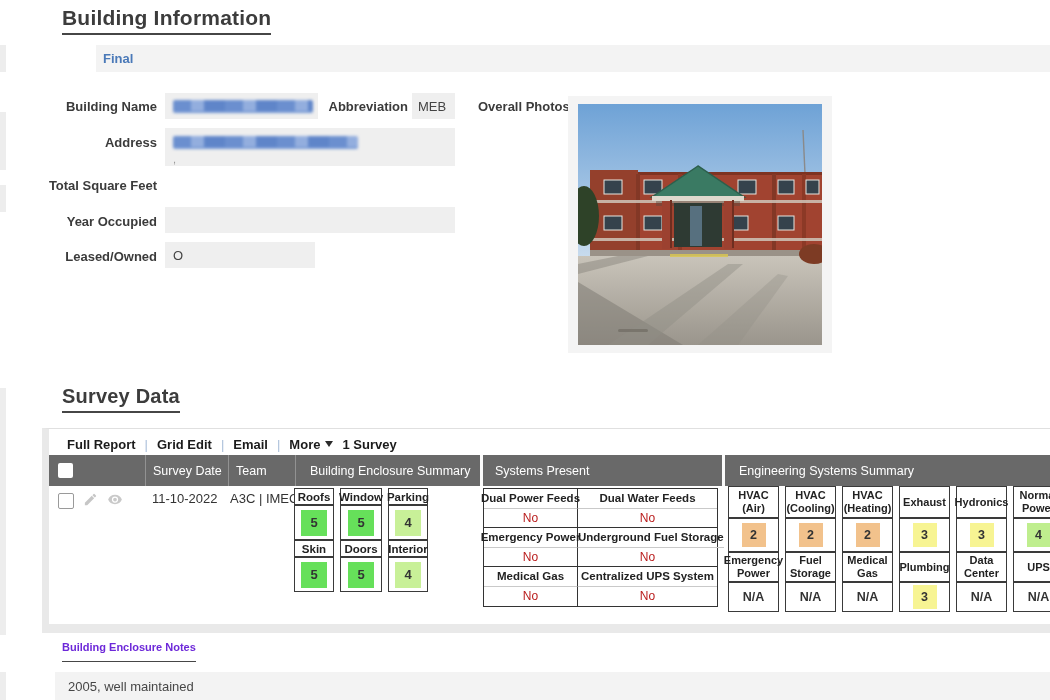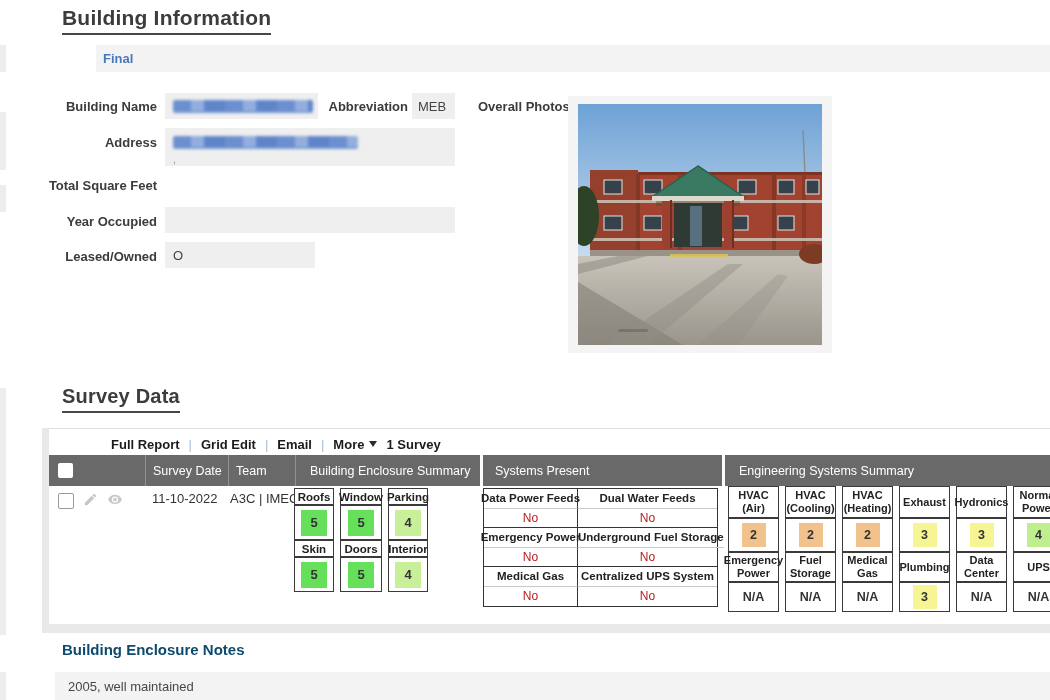--- a/index.html
+++ b/index.html
@@ -2,41 +2,41 @@
 <html><head>
 <meta charset="utf-8">
 <style>
   html,body{margin:0;padding:0;background:#fff;}
   .page{position:relative;width:1050px;height:700px;background:#fff;overflow:hidden;
         font-family:"Liberation Sans",sans-serif;}
   .edge-strip{position:absolute;left:0;width:6px;background:#ededed;}
   
   .h-main{position:absolute;left:62px;margin:0;font-size:21px;font-weight:600;color:#3c3c3c;
           border-bottom:2px solid #464646;padding-bottom:3px;letter-spacing:.2px;display:inline-block;}
-  .h-sub{position:absolute;left:62px;margin:0;font-size:15px;font-weight:600;color:#0c4a6e;
-         border-bottom:1.5px solid #464646;padding-bottom:18px;display:inline-block;}
+  .h-sub{position:absolute;left:62px;margin:0;font-size:11px;font-weight:600;color:#6d28d9;
+         border-bottom:1.5px solid #464646;padding-bottom:8px;display:inline-block;}
   
   .graybar{position:absolute;left:55px;right:0;background:#f3f3f3;display:flex;align-items:center;}
   .final-text{color:#4a79b8;font-weight:700;font-size:13px;padding-left:7px;}
   .notes-text{color:#474747;font-size:13px;padding-left:13px;}
   
   .lbl{position:absolute;left:20px;width:137px;text-align:right;font-size:13px;font-weight:700;color:#3b3b3b;}
   .field{position:absolute;background:#efefef;font-size:13px;color:#444;display:flex;
          align-items:center;padding-left:8px;box-sizing:border-box;}
   .field.multiline{align-items:flex-start;padding-top:5px;}
   .redact{height:11px;border-radius:2px;border-bottom:2px solid #7598d4;filter:blur(1.6px);
           background:repeating-linear-gradient(90deg,#6b8fcf 0 18px,#93aede 18px 31px,#5f85c9 31px 52px);}
   .photo-label{position:absolute;left:478px;font-size:13px;font-weight:700;color:#3b3b3b;}
   .photo-frame{position:absolute;left:568px;top:96px;width:264px;height:257px;background:#f4f4f4;}
   .photo{position:absolute;left:10px;top:8px;width:244px;height:241px;overflow:hidden;}
   
   .panel{position:absolute;left:42px;top:428px;width:1008px;height:195px;background:#fff;
          border-top:1px solid #e0e0e0;border-left:7px solid #e9e9e9;border-bottom:9px solid #e9e9e9;box-sizing:content-box;}
   .toolbar{position:absolute;left:18px;top:5px;height:20px;display:flex;align-items:center;gap:9px;
-           font-size:13px;font-weight:700;color:#1b1b1b;margin-left:44px;}
+           font-size:13px;font-weight:700;color:#1b1b1b;}
   .tb-link{cursor:pointer;}
   .tb-sep{color:#a9bed9;font-weight:400;}
   .tb-more{display:flex;align-items:center;gap:5px;}
   .tb-caret{width:0;height:0;border-left:4.5px solid transparent;border-right:4.5px solid transparent;
             border-top:6px solid #2b2b2b;display:inline-block;}
   .thead{position:absolute;left:0;top:26px;right:0;height:31px;background:#696969;display:flex;color:#fff;}
   .th{display:flex;align-items:center;font-size:12.5px;font-weight:400;box-sizing:border-box;
       border-left:1px solid rgba(255,255,255,.28);}
   .th:first-child{border-left:none;}
   .th.big-sep{border-left:3px solid #fbfbfb;}
@@ -244,21 +244,21 @@
         <div class="enc-v">
             <span class="chip" style="background-color: rgb(102, 224, 90);">5</span>
           </div>
         <div class="enc-v">
             <span class="chip" style="background-color: rgb(200, 240, 152);">4</span>
           </div>
       </div>
 
       <div class="sys-table">
         <div class="sys-row sys-h">
-          <div>Data Power Feeds</div>
+          <div>Dual Power Feeds</div>
           <div>Dual Water Feeds</div>
         </div>
         <div class="sys-row sys-v">
           <div>No</div>
           <div>No</div>
         </div>
         <div class="sys-row sys-h">
           <div>Emergency Power</div>
           <div>Underground Fuel Storage</div>
         </div>

